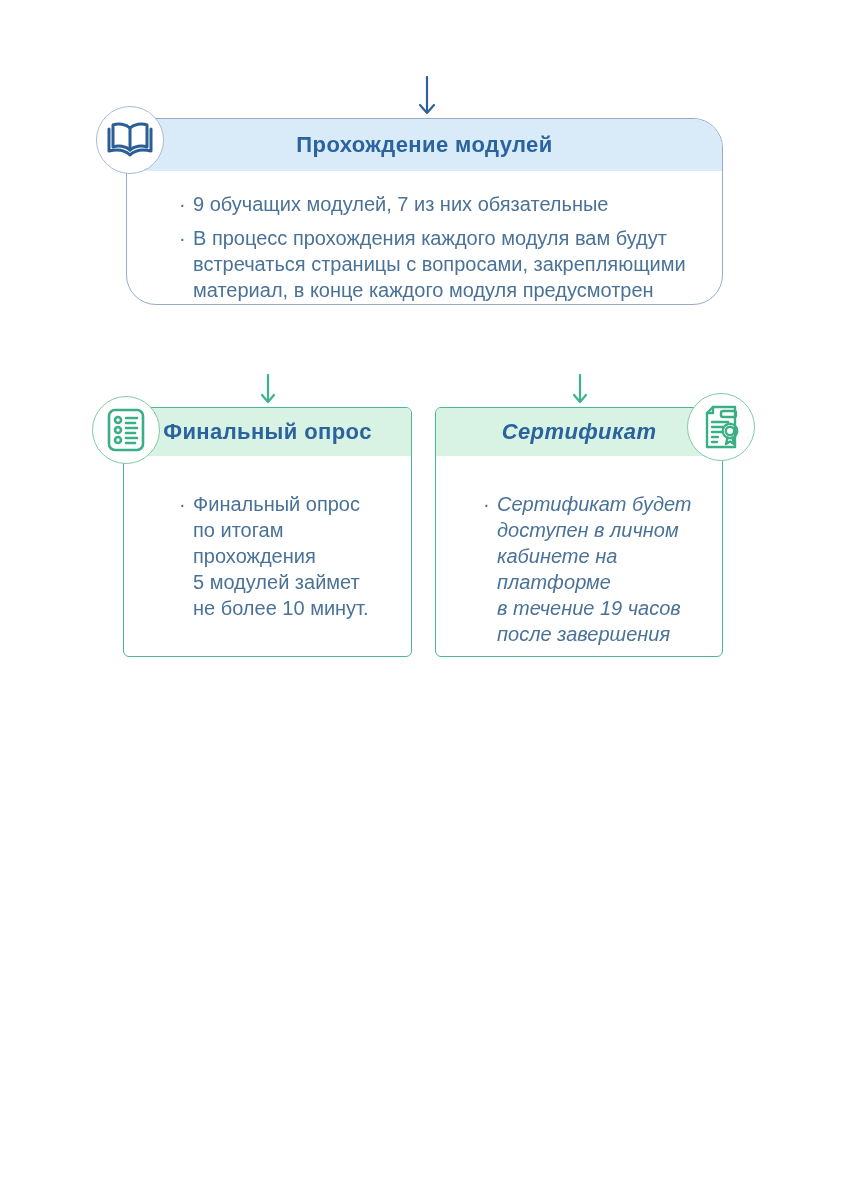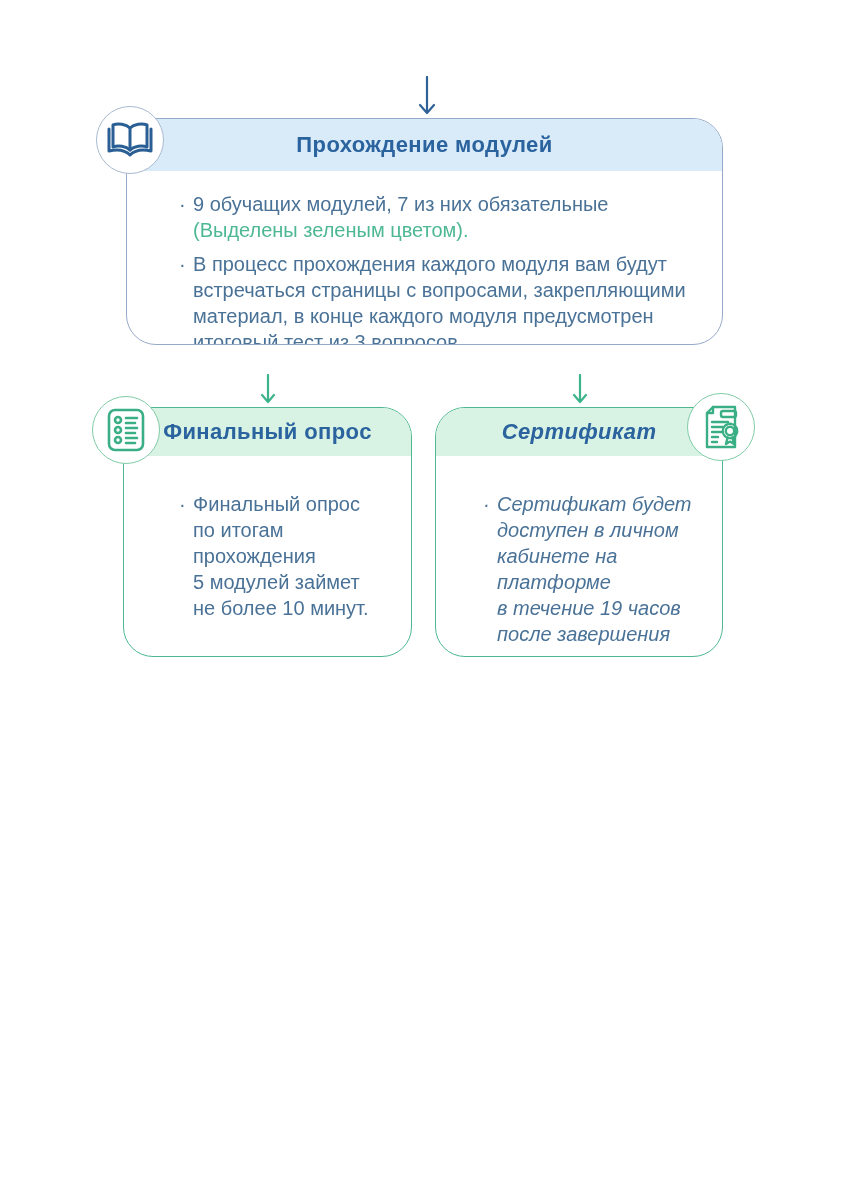--- a/index.html
+++ b/index.html
@@ -16,27 +16,27 @@
     overflow: hidden;
   }
   .card {
     position: absolute;
     background: #ffffff;
     box-sizing: border-box;
     overflow: hidden;
   }
   .card-blue {
     left: 126px; top: 118px;
-    width: 597px; height: 227px;
+    width: 597px; height: 187px;
     border: 1.5px solid #96abc9;
     border-radius: 30px;
   }
   .card-green {
     border: 1.5px solid #4db890;
-    border-radius: 30px;
+    border-radius: 6px;
     top: 407px;
     height: 250px;
   }
   .card-survey { left: 123px; width: 289px; }
   .card-cert   { left: 435px; width: 288px; font-style: italic; }
   .band {
     position: absolute;
     left: 0; right: 0; top: 0;
     display: flex;
     align-items: center;
@@ -110,21 +110,21 @@
     </g>
   </svg>
 
   <section class="card card-blue">
     <header class="band band-blue">
       <h2 class="card-title">Прохождение модулей</h2>
     </header>
     <div class="card-body body-blue">
       <div class="bullet-item">
         <span class="bullet-marker">·</span>
-        <p class="bullet-text"><span>9 обучащих модулей, 7 из них обязательные</span><span class="green-text">(Выделены зеленым цветом).</span></p>
+        <p class="bullet-text"><span>9 обучащих модулей, 7 из них обязательные</span></p>
       </div>
       <div class="bullet-item">
         <span class="bullet-marker">·</span>
         <p class="bullet-text">В процесс прохождения каждого модуля вам будут
 встречаться страницы с вопросами, закрепляющими
 материал, в конце каждого модуля предусмотрен
 итоговый тест из 3 вопросов.</p>
       </div>
     </div>
   </section>

